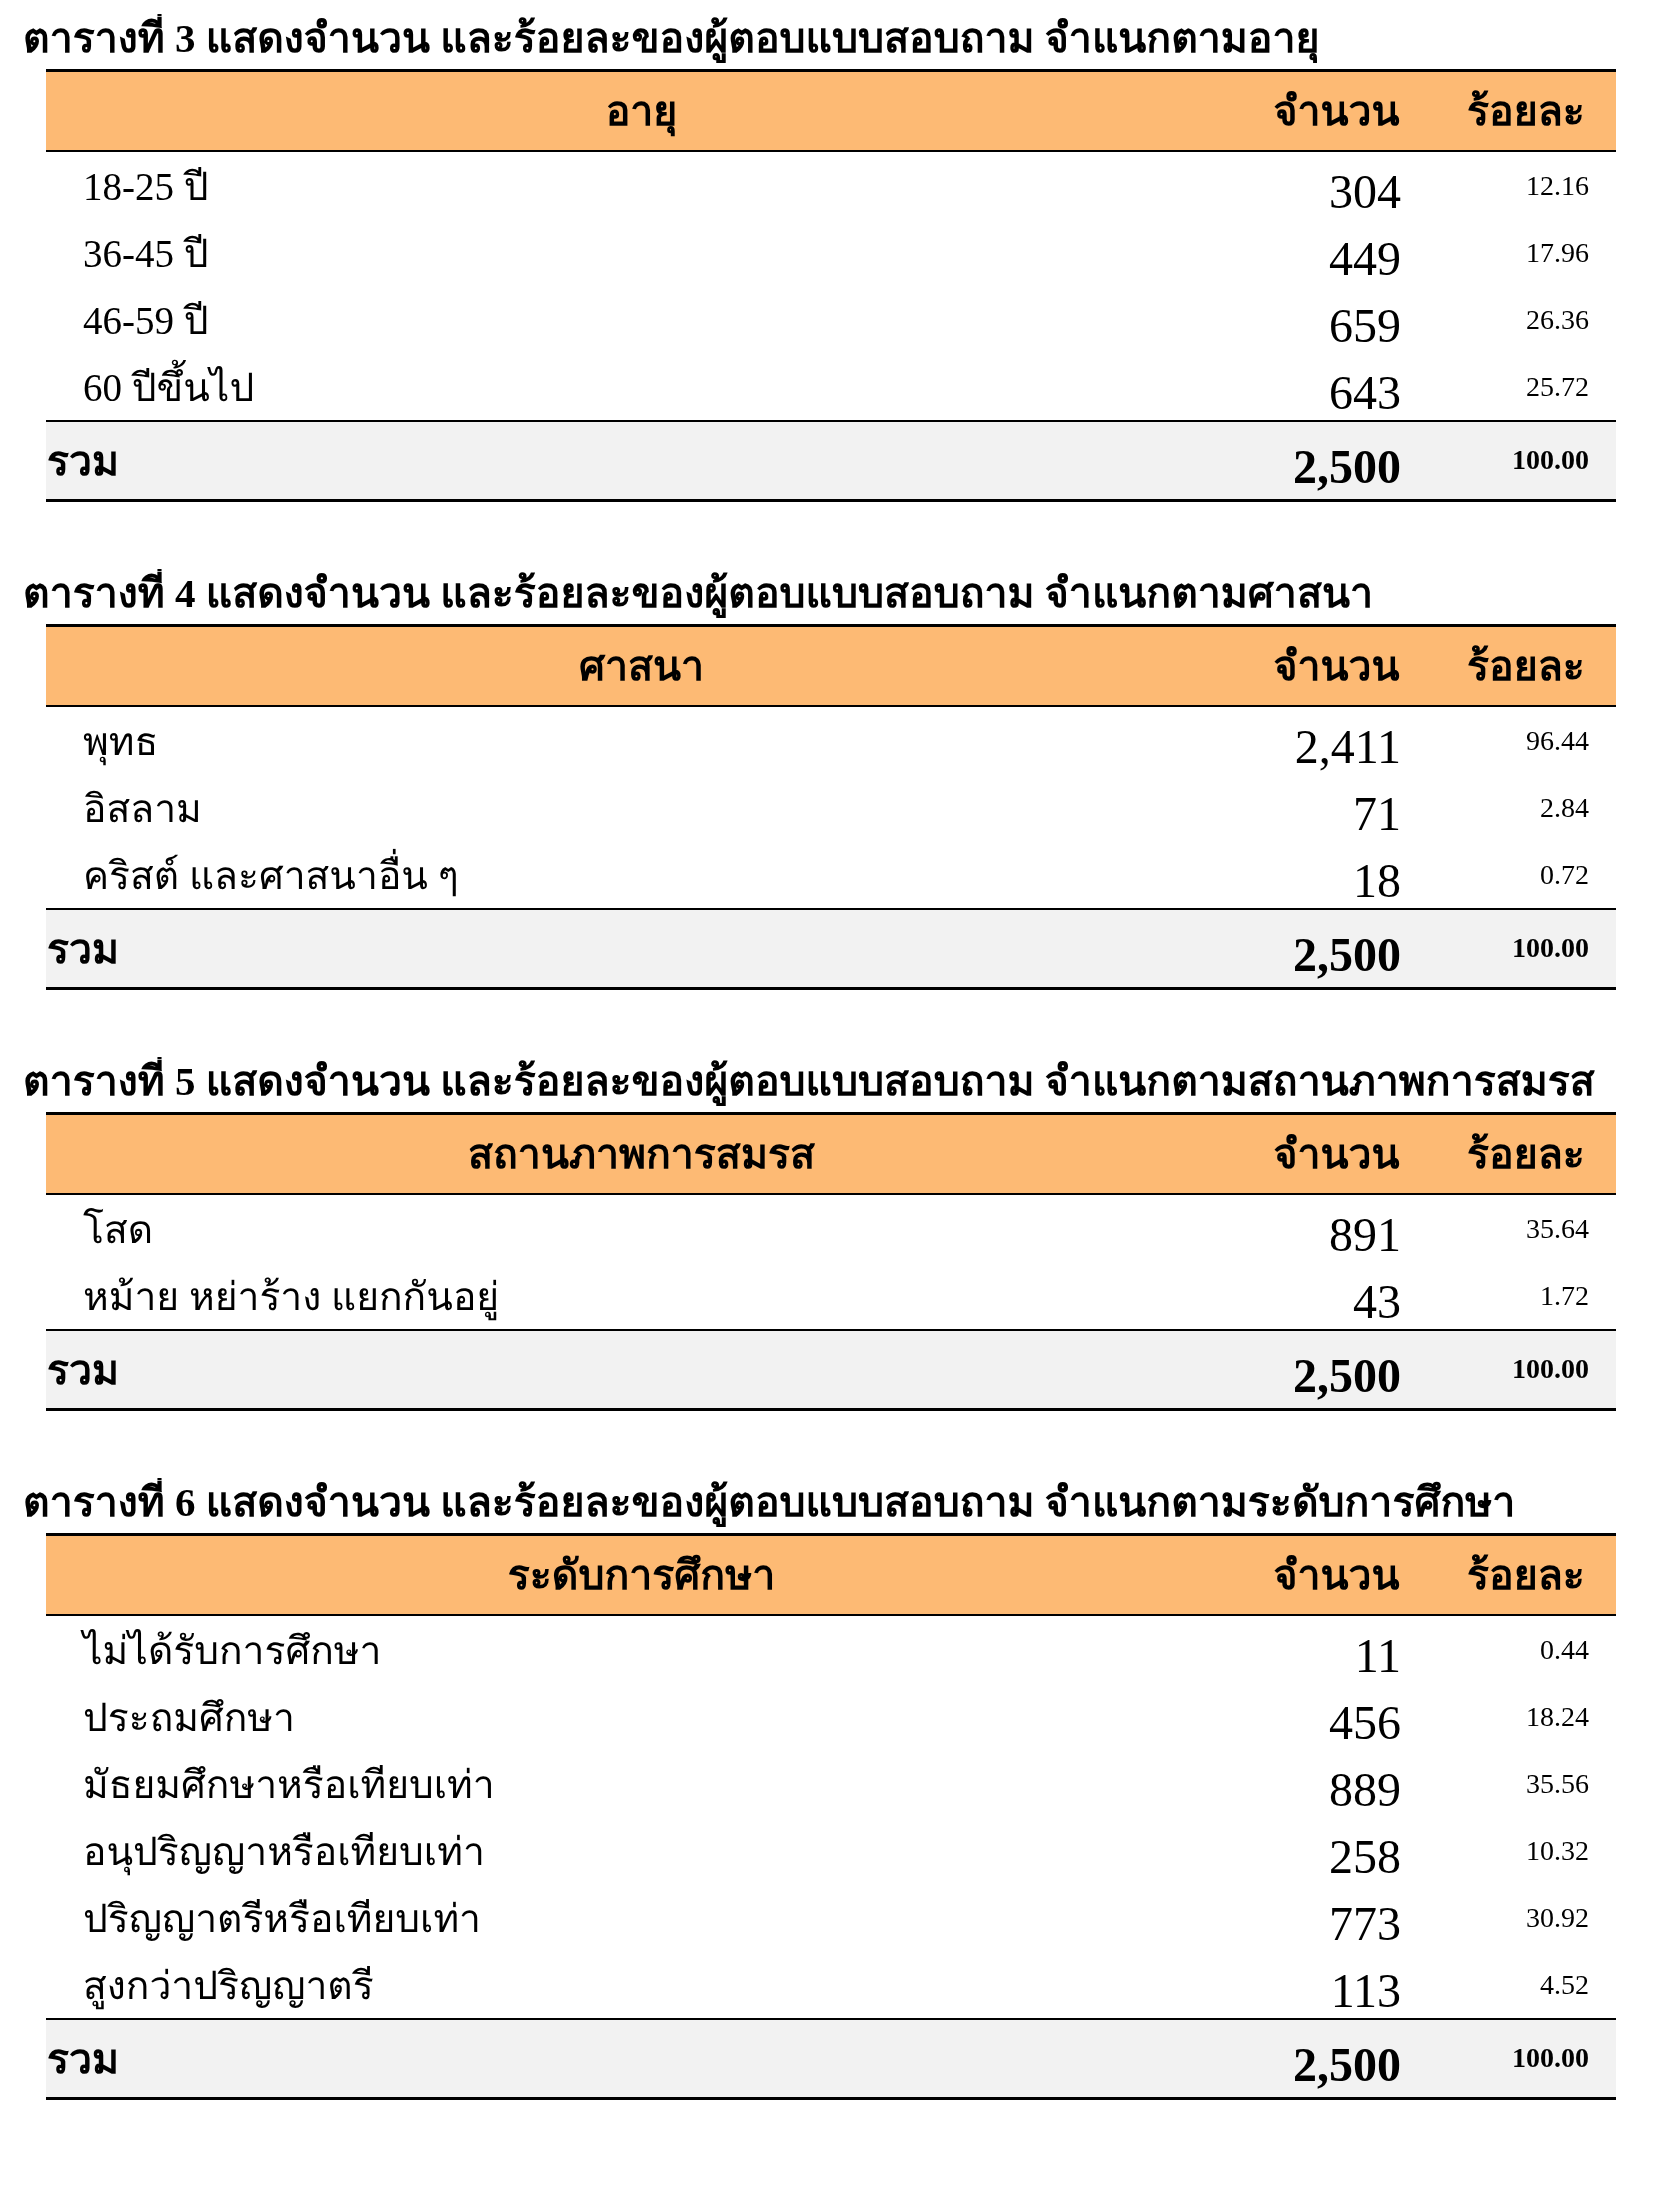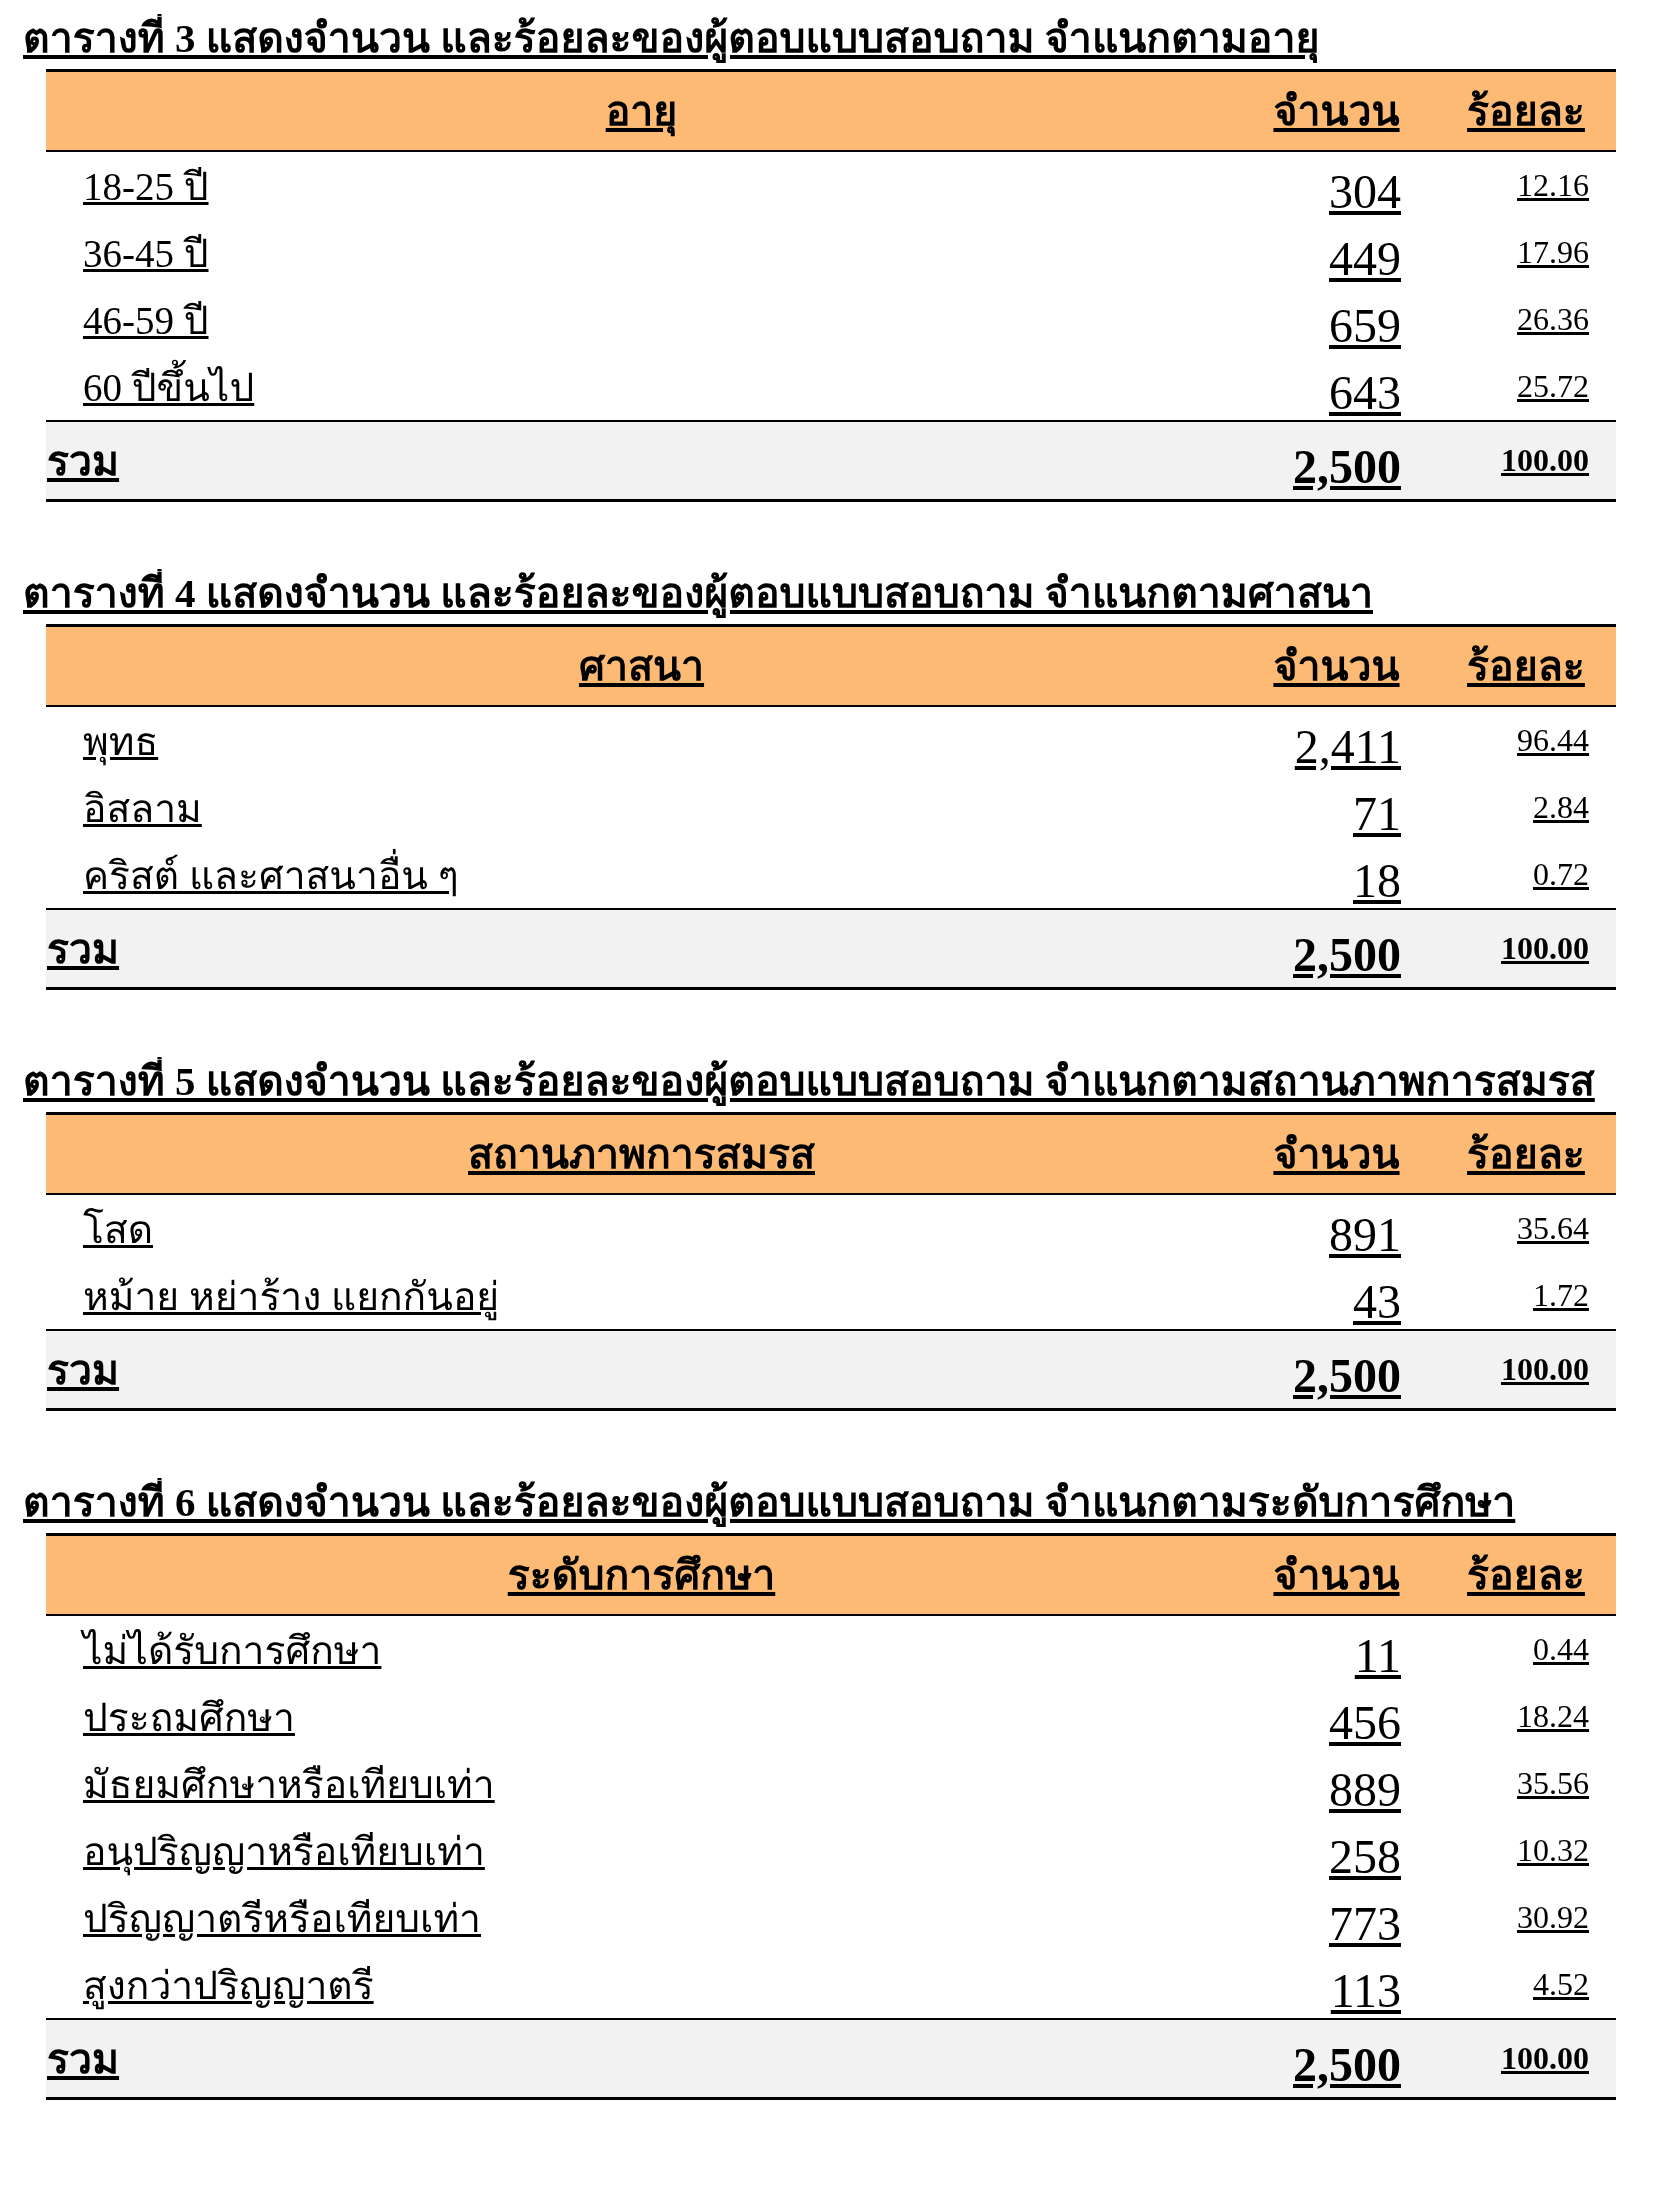--- a/index.html
+++ b/index.html
@@ -2,21 +2,21 @@
 <html style="font-size:12px"><head>
 <meta charset="utf-8">
 <style>
   html,body{margin:0;padding:0;}
   body{
     width:1666px;height:2205px;
     background:#ffffff;color:#000000;
     font-family:"Liberation Serif","DejaVu Serif",serif;
     overflow:hidden;
   }
-  .page{padding:13.7px 27px 0 23px;box-sizing:border-box;text-decoration:underline;}
+  .page{padding:13.7px 27px 0 23px;box-sizing:border-box;}
   .tbl-section{margin-bottom:67px;}
   .tbl-section:last-child{margin-bottom:0;}
   .tbl-title{
     font-size:41px;font-weight:bold;line-height:49px;
     margin:0 0 6px 0;white-space:nowrap;overflow:hidden;
   }
   table.data{
     border-collapse:collapse;table-layout:fixed;
     width:1570px;margin-left:23px;
   }
@@ -30,21 +30,21 @@
   tr.head th{
     font-size:41px;font-weight:bold;text-align:center;
     padding:0;white-space:nowrap;overflow:hidden;
   }
   tbody tr{height:64px;}
   td.lbl{
     font-size:39px;text-align:left;padding:0 0 0 37px;
     white-space:nowrap;overflow:hidden;
   }
   td.num{font-size:48px;text-align:right;padding:12px 35px 0 0;white-space:nowrap;}
-  td.pct{font-size:32px;text-align:right;padding:0 27px 0 0;white-space:nowrap;}
+  td.pct{font-size:28px;text-align:right;padding:0 27px 0 0;white-space:nowrap;}
   tr.total{
     background:#f2f2f2;height:79px;
     border-top:2.3px solid #000;border-bottom:3.8px solid #000;
   }
   tr.total td{font-weight:bold;}
   tr.total td.tlbl{font-size:41px;text-align:left;white-space:nowrap;}
 </style>
 </head>
 <body>
 

